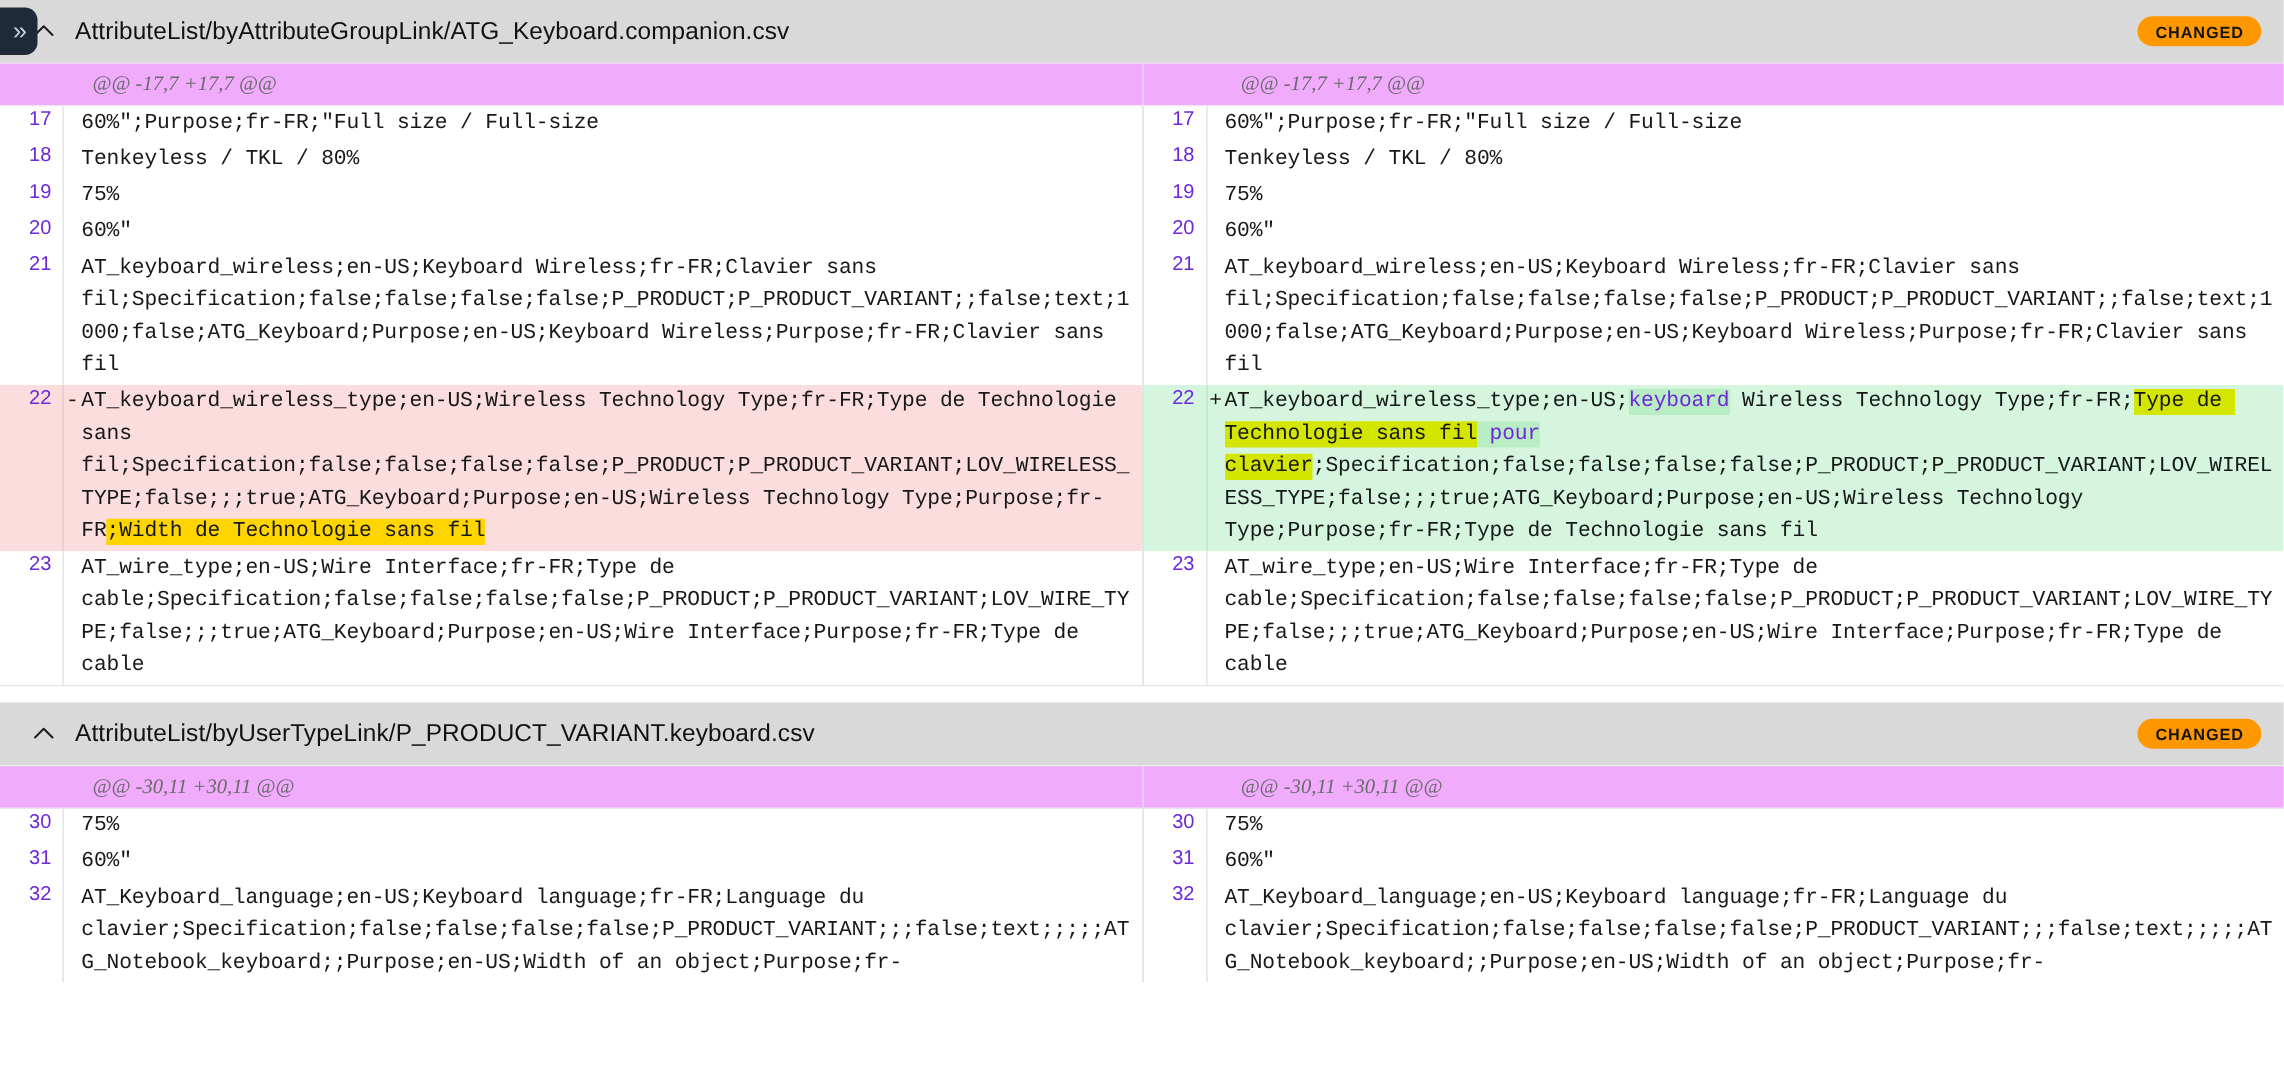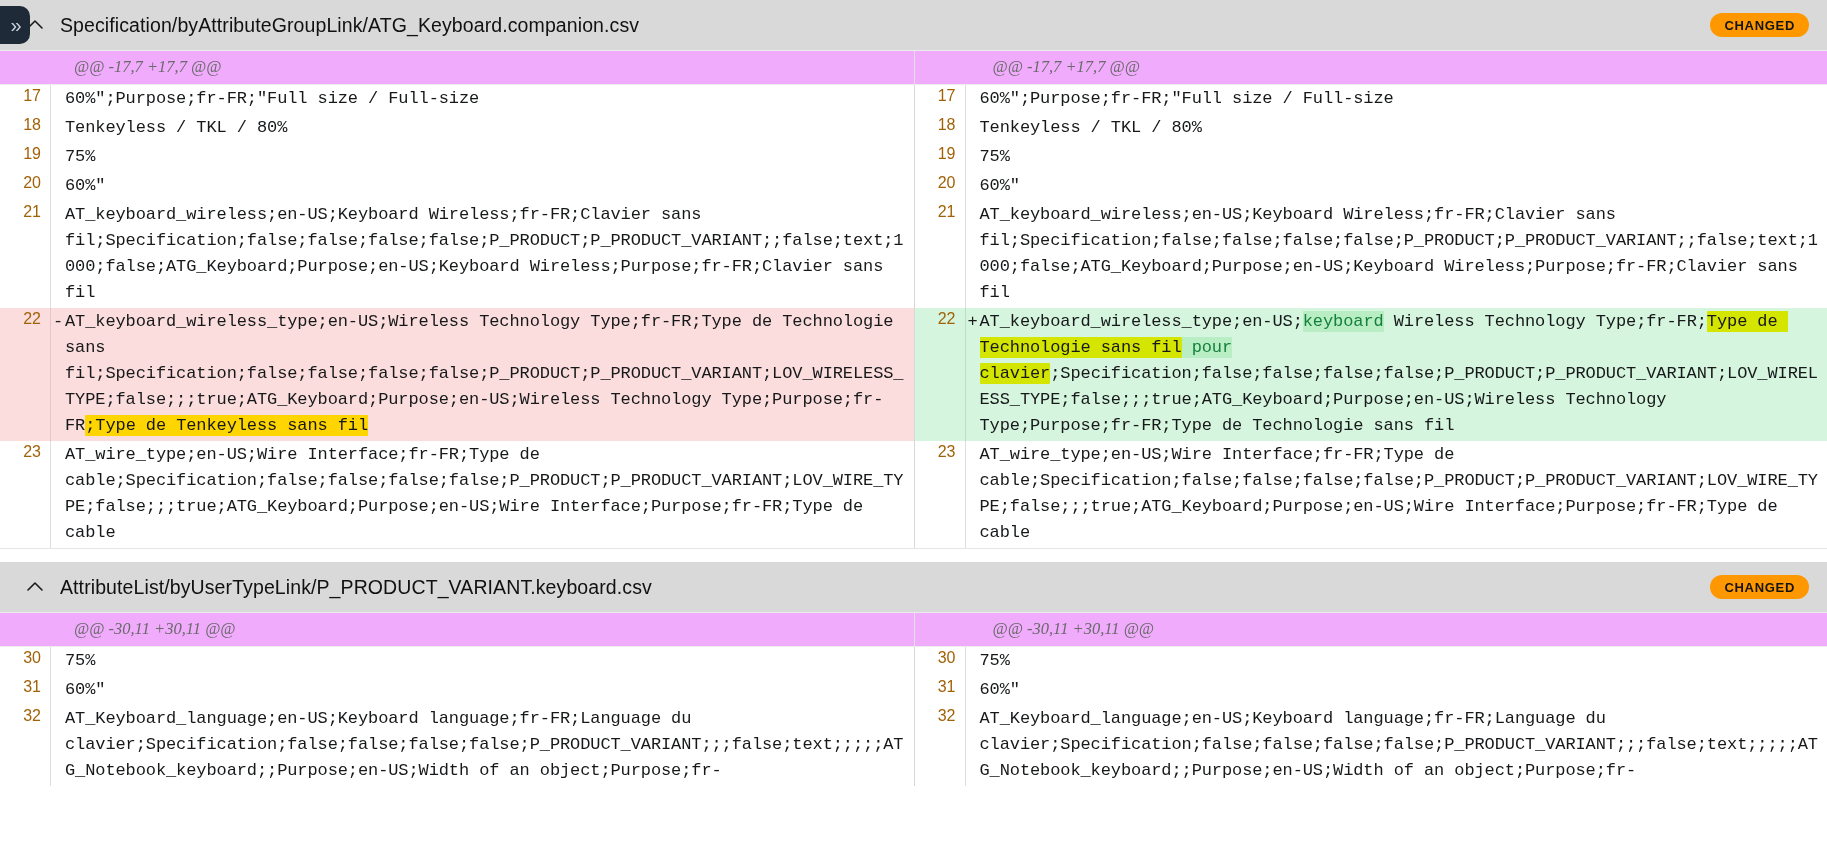--- a/index.html
+++ b/index.html
@@ -112,21 +112,21 @@
   .row.ctx   { background: #ffffff; }
   .row.del   { background: #fbdddd; }
   .row.add   { background: #d6f5de; }
 
   .gutter {
     flex: 0 0 50px;
     text-align: right;
     padding: 2px 9px 0 0;
     font-family: "Liberation Sans", sans-serif;
     font-size: 16px;
-    color: #a16207;
+    color: #6d28d9;
     user-select: none;
   }
 
   .sep {
     flex: 0 0 1px;
     align-self: stretch;
     background: #dedede;
   }
   .row.del .sep { background: #e9c6c6; }
   .row.add .sep { background: #b9e2c4; }
@@ -162,21 +162,21 @@
     border-radius: 1px;
   }
   mark.hl-add {
     background: #d4e600;
     color: #16181a;
     padding: 1px 0;
     border-radius: 1px;
   }
   mark.hl-add-soft {
     background: #b9eec5;
-    color: #15803d;
+    color: #6d28d9;
     padding: 1px 0;
     border-radius: 1px;
   }
 
   .section-gap {
     height: 14px;
     background: #ffffff;
     border-top: 1px solid #e6e6e6;
   }
 </style>
@@ -188,21 +188,21 @@
 </div>
 
 <div id="root">
     <div class="file-section">
       <div class="file-header">
         <div class="chevron">
   <svg width="22" height="22" viewBox="0 0 22 22" aria-hidden="true">
     <path d="M4 14 L11 7 L18 14" fill="none" stroke="#1b1b1b" stroke-width="1.6" stroke-linecap="round" stroke-linejoin="round"></path>
   </svg>
 </div>
-        <div class="file-title">Specification/byAttributeGroupLink/ATG_Keyboard.companion.csv</div>
+        <div class="file-title">AttributeList/byAttributeGroupLink/ATG_Keyboard.companion.csv</div>
         <div class="badge">CHANGED</div>
       </div>
       <div class="hunk-bar">
         <div class="hunk-cell left">@@ -17,7 +17,7 @@</div>
         <div class="hunk-cell right">@@ -17,7 +17,7 @@</div>
       </div>
       <div class="diff-body">
         <div class="diff-pane left">
           <div class="row ctx" style="height: 29px;">
             <div class="gutter">17</div>
@@ -231,21 +231,21 @@
           <div class="row ctx" style="height: 107px;">
             <div class="gutter">21</div>
             <div class="sep"></div>
             <div class="marker"></div>
             <div class="code">AT_keyboard_wireless;en-US;Keyboard Wireless;fr-FR;Clavier sans fil;Specification;false;false;false;false;P_PRODUCT;P_PRODUCT_VARIANT;;false;text;1000;false;ATG_Keyboard;Purpose;en-US;Keyboard Wireless;Purpose;fr-FR;Clavier sans fil</div>
           </div>
           <div class="row del" style="height: 133px;">
             <div class="gutter">22</div>
             <div class="sep"></div>
             <div class="marker">-</div>
-            <div class="code">AT_keyboard_wireless_type;en-US;Wireless Technology Type;fr-FR;Type de Technologie sans fil;Specification;false;false;false;false;P_PRODUCT;P_PRODUCT_VARIANT;LOV_WIRELESS_TYPE;false;;;true;ATG_Keyboard;Purpose;en-US;Wireless Technology Type;Purpose;fr-FR<mark class="hl-del">;Type de Tenkeyless sans fil</mark></div>
+            <div class="code">AT_keyboard_wireless_type;en-US;Wireless Technology Type;fr-FR;Type de Technologie sans fil;Specification;false;false;false;false;P_PRODUCT;P_PRODUCT_VARIANT;LOV_WIRELESS_TYPE;false;;;true;ATG_Keyboard;Purpose;en-US;Wireless Technology Type;Purpose;fr-FR<mark class="hl-del">;Width de Technologie sans fil</mark></div>
           </div>
           <div class="row ctx" style="height: 107px;">
             <div class="gutter">23</div>
             <div class="sep"></div>
             <div class="marker"></div>
             <div class="code">AT_wire_type;en-US;Wire Interface;fr-FR;Type de cable;Specification;false;false;false;false;P_PRODUCT;P_PRODUCT_VARIANT;LOV_WIRE_TYPE;false;;;true;ATG_Keyboard;Purpose;en-US;Wire Interface;Purpose;fr-FR;Type de cable</div>
           </div>
         </div>
         <div class="diff-pane right">
           <div class="row ctx" style="height: 29px;">

